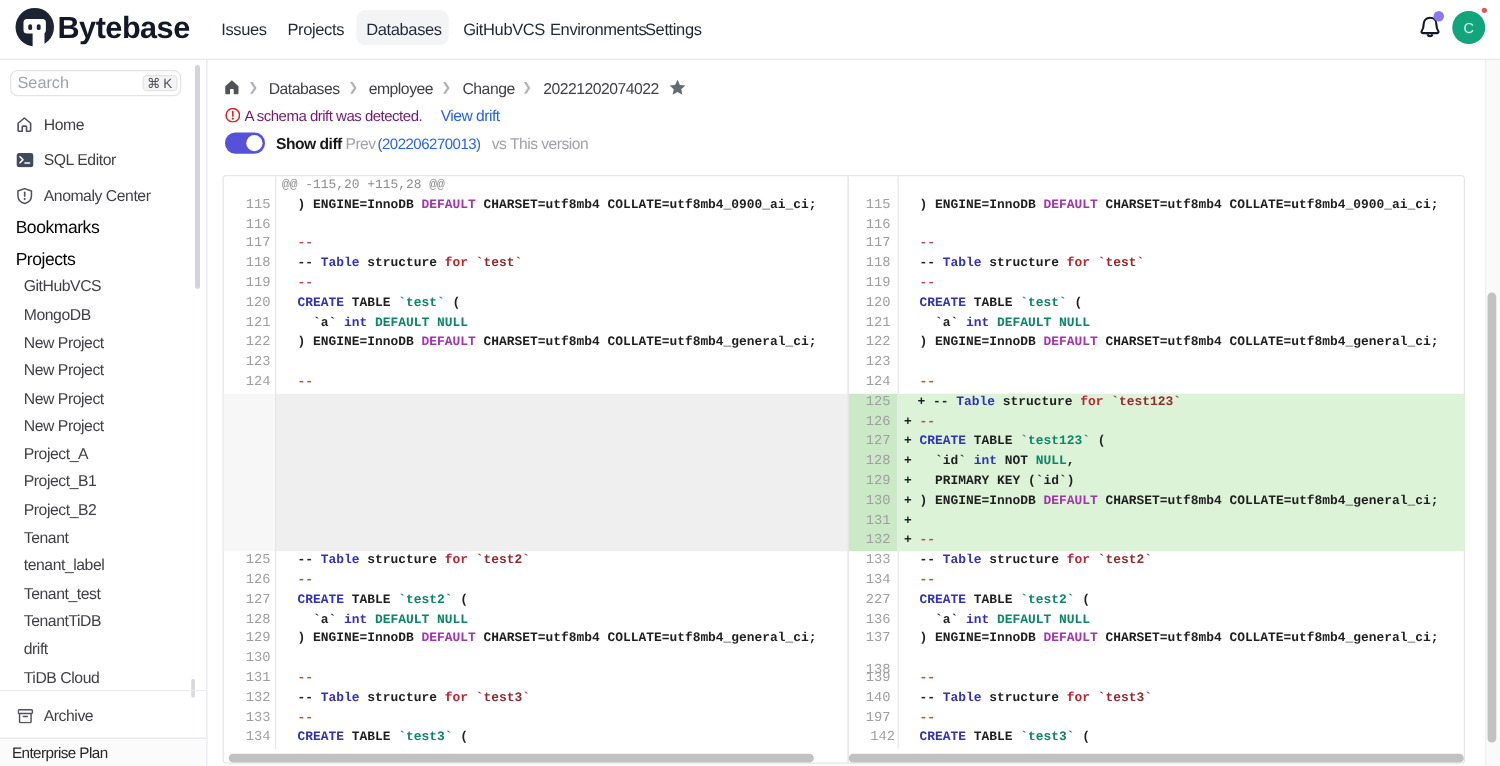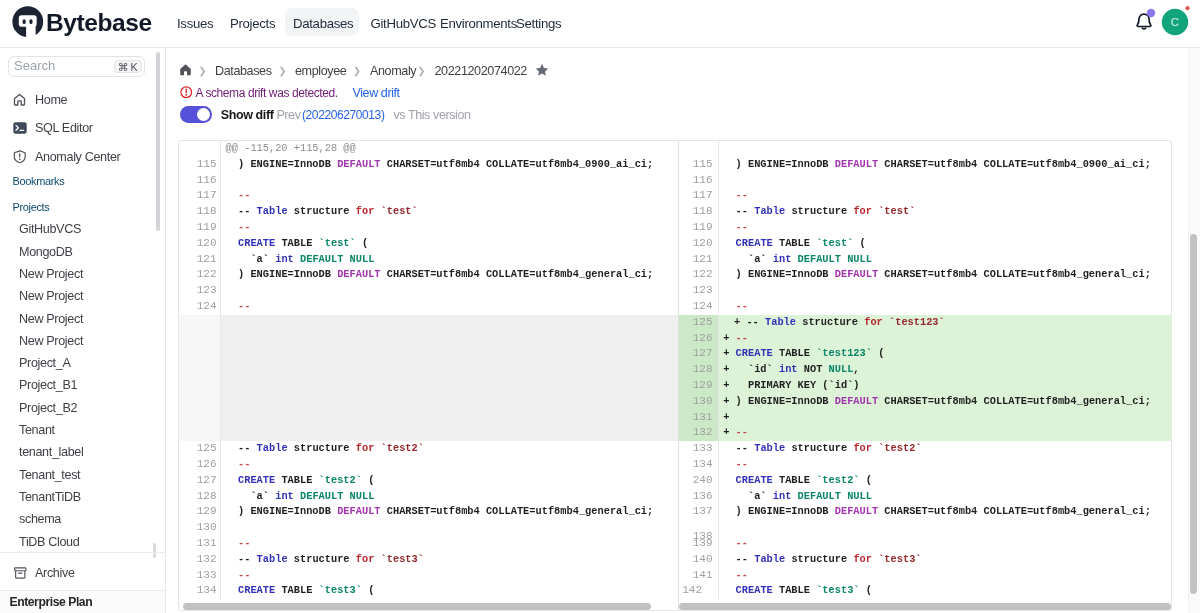--- a/index.html
+++ b/index.html
@@ -8,21 +8,21 @@
 .cl { position:absolute; font-family:"Liberation Mono",monospace; font-size:10.33px; font-weight:700;
   line-height:15.8px; height:15.8px; white-space:pre; color:#1f1f1f; }
 .ln { position:absolute; font-family:"Liberation Mono",monospace; font-size:11px; font-weight:400;
   line-height:15.8px; height:15.8px; color:#9f9f9f; }
 .d { color:#1f1f1f; } .k { color:#3232b8; } .t { color:#0c8668; }
 .p { color:#a135ad; } .r { color:#c14b4b; } .f { color:#b82730; } .s { color:#952a2e; }
 
 .nav { position:absolute; font-size:13.2px; font-weight:500; color:#1f2937; letter-spacing:-0.3px;
   line-height:18px; top:15px; }
 .sitem { position:absolute; font-size:12.6px; color:#3f3f46; line-height:18px; letter-spacing:-0.35px; white-space:nowrap; }
-.slabel { position:absolute; font-size:11px; color:#0c4a6e; line-height:18px; letter-spacing:-0.35px; }
+.slabel { position:absolute; font-size:14px; color:#000000; line-height:18px; letter-spacing:-0.35px; }
 .bc { position:absolute; font-size:12.6px; font-weight:500; color:#3f3f46; line-height:18px; letter-spacing:-0.4px; top:62px; }
 .chev { position:absolute; font-size:9.5px; color:#b0b0b8; line-height:18px; top:62px; font-weight:400; }
 </style></head>
 <body>
 
 <div class="abs" style="left:0;top:0;width:1200px;height:48px;background:#fff;border-bottom:1px solid #e5e7eb"></div>
 <svg class="abs" style="left:11.5px;top:6.3px" width="32" height="32" viewBox="0 0 32 32">
   <circle cx="15.8" cy="15.7" r="15.4" fill="#1c2433"></circle>
   <rect x="6.8" y="9.2" width="17.9" height="11.5" rx="2.8" fill="#ffffff"></rect>
   <rect x="14.1" y="19" width="9.5" height="13" fill="#ffffff"></rect>
@@ -89,42 +89,42 @@
 <div class="sitem" style="left:19px;top:287.20000000000005px">New Project</div>
 <div class="sitem" style="left:19px;top:309.50000000000006px">New Project</div>
 <div class="sitem" style="left:19px;top:331.80000000000007px">New Project</div>
 <div class="sitem" style="left:19px;top:354.1000000000001px">Project_A</div>
 <div class="sitem" style="left:19px;top:376.4000000000001px">Project_B1</div>
 <div class="sitem" style="left:19px;top:398.7000000000001px">Project_B2</div>
 <div class="sitem" style="left:19px;top:421.0000000000001px">Tenant</div>
 <div class="sitem" style="left:19px;top:443.3000000000001px">tenant_label</div>
 <div class="sitem" style="left:19px;top:465.60000000000014px">Tenant_test</div>
 <div class="sitem" style="left:19px;top:487.90000000000015px">TenantTiDB</div>
-<div class="sitem" style="left:19px;top:510.20000000000016px">schema</div>
+<div class="sitem" style="left:19px;top:510.20000000000016px">drift</div>
 <div class="sitem" style="left:19px;top:532.5000000000001px">TiDB Cloud</div>
 
 <div class="abs" style="left:0;top:551.5px;width:165px;height:1px;background:#ececf0"></div>
 <svg class="abs" style="left:14px;top:567px" width="12.5" height="12" viewBox="0 0 13 12">
   <rect x="0.6" y="0.6" width="11.8" height="3.1" rx="0.8" fill="none" stroke="#52525b" stroke-width="1.2"></rect>
   <path d="M1.7 3.7 V10.3 a1 1 0 0 0 1 1 H10.3 a1 1 0 0 0 1 -1 V3.7" fill="none" stroke="#52525b" stroke-width="1.2"></path>
   <path d="M4.8 6.2 H8.2" stroke="#52525b" stroke-width="1.2" stroke-linecap="round"></path>
 </svg>
 <div class="sitem" style="left:35px;top:564px">Archive</div>
 <div class="abs" style="left:0;top:589.5px;width:165px;height:23.5px;border-top:1px solid #e5e7eb;background:#fbfbfc"></div>
-<div class="abs" style="left:9.5px;top:594.5px;font-size:12.2px;font-weight:700;color:#27272a;letter-spacing:-0.45px">Enterprise Plan</div>
+<div class="abs" style="left:9.5px;top:594.5px;font-size:12.2px;font-weight:400;color:#27272a;letter-spacing:-0.45px">Enterprise Plan</div>
 
 <svg class="abs" style="left:179px;top:63px" width="13" height="13" viewBox="0 0 13 13">
   <path d="M1.2 6 L6.5 1.2 L11.8 6 V11.5 a0.8 0.8 0 0 1 -0.8 0.8 H8 V8.9 a0.7 0.7 0 0 0 -0.7 -0.7 H5.7 a0.7 0.7 0 0 0 -0.7 0.7 V12.3 H2 a0.8 0.8 0 0 1 -0.8 -0.8 Z" fill="#52525b"></path>
 </svg>
 <div class="chev" style="left:198.5px">❯</div>
 <div class="bc" id="b1" style="left:215px">Databases</div>
 <div class="chev" style="left:278.5px">❯</div>
 <div class="bc" id="b2" style="left:295px">employee</div>
 <div class="chev" style="left:353px">❯</div>
-<div class="bc" id="b3" style="left:370px">Anomaly</div>
+<div class="bc" id="b3" style="left:370px">Change</div>
 <div class="chev" style="left:417.5px">❯</div>
 <div class="bc" id="b4" style="left:434.5px">20221202074022</div>
 <svg class="abs" style="left:535px;top:62.5px" width="14" height="14" viewBox="0 0 14 14">
   <path d="M7 0.8 L8.9 4.9 L13.3 5.4 L10 8.4 L10.9 12.8 L7 10.6 L3.1 12.8 L4 8.4 L0.7 5.4 L5.1 4.9 Z" fill="#646b76"></path>
 </svg>
 
 <svg class="abs" style="left:179.5px;top:85.5px" width="12.5" height="12.5" viewBox="0 0 13 13">
   <circle cx="6.5" cy="6.5" r="5.6" fill="none" stroke="#dc2626" stroke-width="1.3"></circle>
   <path d="M6.5 3.4 V7" stroke="#dc2626" stroke-width="1.4" stroke-linecap="round"></path>
   <circle cx="6.5" cy="9.3" r="0.9" fill="#dc2626"></circle>
@@ -219,33 +219,33 @@
 <div class="ln" style="right:487.5px;top:393.8px">130</div>
 <div class="cl" style="left:723.2px;top:393.8px"><span class="d">+ </span><span class="d">) ENGINE=InnoDB </span><span class="p">DEFAULT</span><span class="d"> CHARSET=utf8mb4 COLLATE=utf8mb4_general_ci;</span></div>
 <div class="ln" style="right:487.5px;top:409.6px">131</div>
 <div class="cl" style="left:723.2px;top:409.6px"><span class="d">+</span></div>
 <div class="ln" style="right:487.5px;top:425.40000000000003px">132</div>
 <div class="cl" style="left:723.2px;top:425.40000000000003px"><span class="d">+ </span><span class="r">--</span></div>
 <div class="ln" style="right:487.5px;top:441.2px">133</div>
 <div class="cl" style="left:723.2px;top:441.2px"><span class="d">  -- </span><span class="k">Table</span><span class="d"> structure </span><span class="f">for</span><span class="d"> </span><span class="s">`test2`</span></div>
 <div class="ln" style="right:487.5px;top:457.0px">134</div>
 <div class="cl" style="left:723.2px;top:457.0px"><span class="d">  </span><span class="r">--</span></div>
-<div class="ln" style="right:487.5px;top:472.8px">240</div>
+<div class="ln" style="right:487.5px;top:472.8px">227</div>
 <div class="cl" style="left:723.2px;top:472.8px"><span class="d">  </span><span class="k">CREATE</span><span class="d"> TABLE </span><span class="t">`test2`</span><span class="d"> (</span></div>
 <div class="ln" style="right:487.5px;top:488.6px">136</div>
 <div class="cl" style="left:723.2px;top:488.6px"><span class="d">    `a` </span><span class="k">int</span><span class="d"> </span><span class="t">DEFAULT NULL</span></div>
 <div class="ln" style="right:487.5px;top:504.40000000000003px">137</div>
 <div class="cl" style="left:723.2px;top:504.40000000000003px"><span class="d">  ) ENGINE=InnoDB </span><span class="p">DEFAULT</span><span class="d"> CHARSET=utf8mb4 COLLATE=utf8mb4_general_ci;</span></div>
 <div class="ln" style="right:487.5px;top:529px">138</div>
 <div class="ln" style="right:487.5px;top:536.0px">139</div>
 <div class="cl" style="left:723.2px;top:536.0px"><span class="d">  </span><span class="r">--</span></div>
 <div class="ln" style="right:487.5px;top:551.8px">140</div>
 <div class="cl" style="left:723.2px;top:551.8px"><span class="d">  -- </span><span class="k">Table</span><span class="d"> structure </span><span class="f">for</span><span class="d"> </span><span class="s">`test3`</span></div>
-<div class="ln" style="right:487.5px;top:567.6px">141</div>
+<div class="ln" style="right:487.5px;top:567.6px">197</div>
 <div class="cl" style="left:723.2px;top:567.6px"><span class="d">  </span><span class="r">--</span></div>
-<div class="ln" style="right:498px;top:583.4000000000001px">142</div>
+<div class="ln" style="right:484px;top:583.4000000000001px">142</div>
 <div class="cl" style="left:723.2px;top:583.4000000000001px"><span class="d">  </span><span class="k">CREATE</span><span class="d"> TABLE </span><span class="t">`test3`</span><span class="d"> (</span></div>
 
 <div class="abs" style="left:183px;top:602.5px;width:468px;height:7px;background:#c1c1c1;border-radius:3.5px"></div>
 <div class="abs" style="left:679px;top:602.5px;width:492px;height:7px;background:#c1c1c1;border-radius:3.5px"></div>
 
 <div class="abs" style="left:1187.5px;top:48px;width:12.5px;height:565px;background:#fafafa;border-left:1px solid #f0f0f0"></div>
 <div class="abs" style="left:1190px;top:234px;width:7px;height:360px;background:#c2c2c2;border-radius:3.5px"></div>
 
 </body></html>

